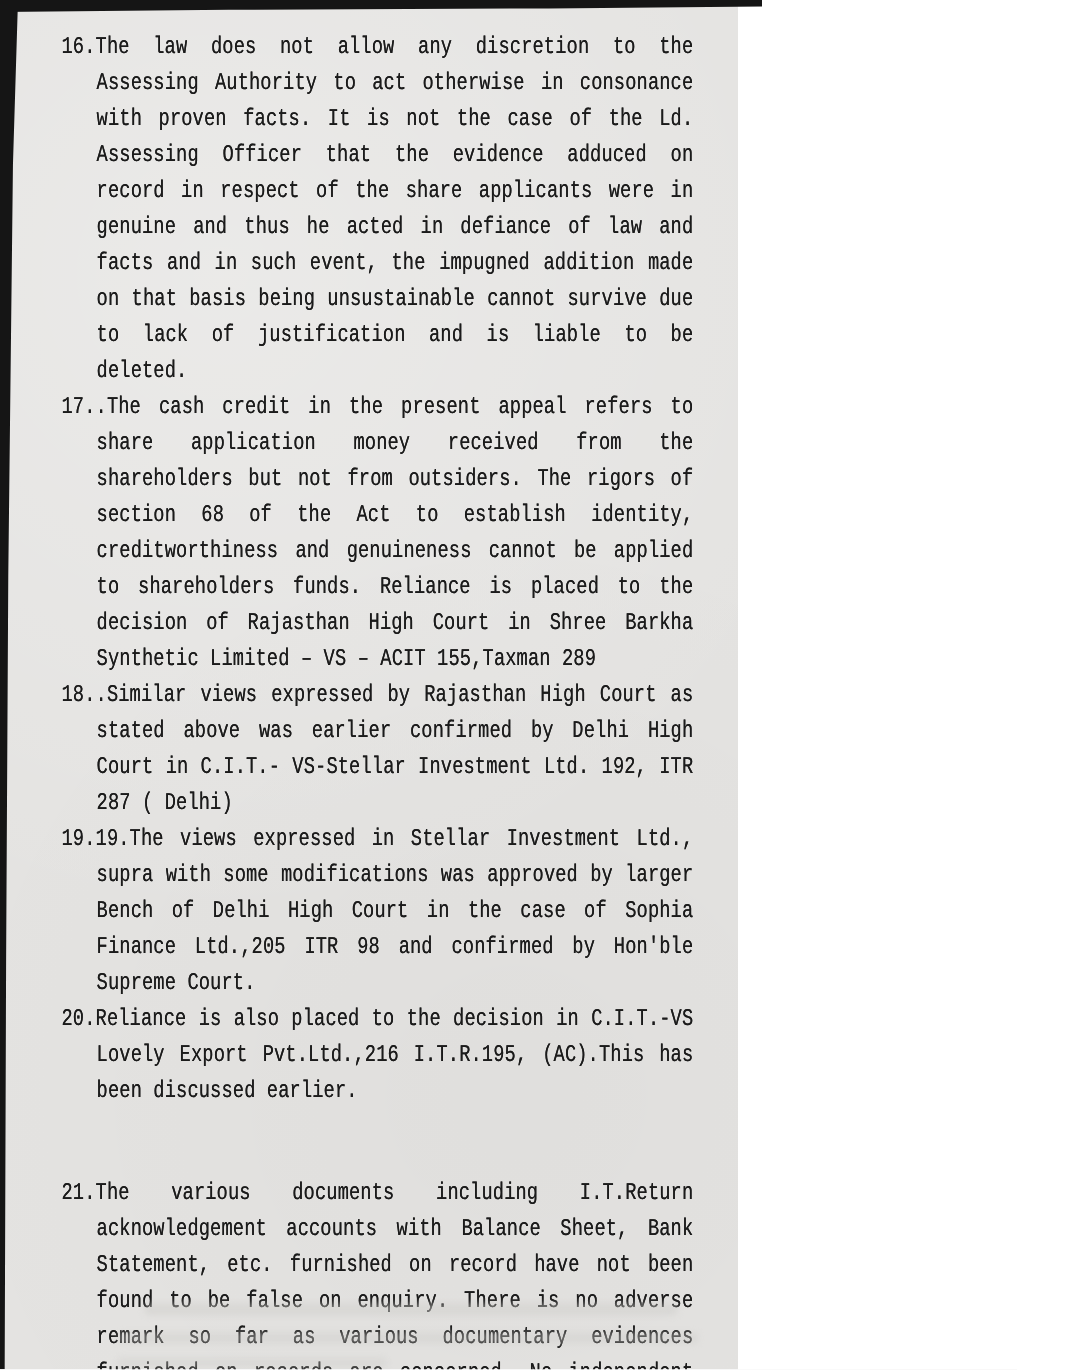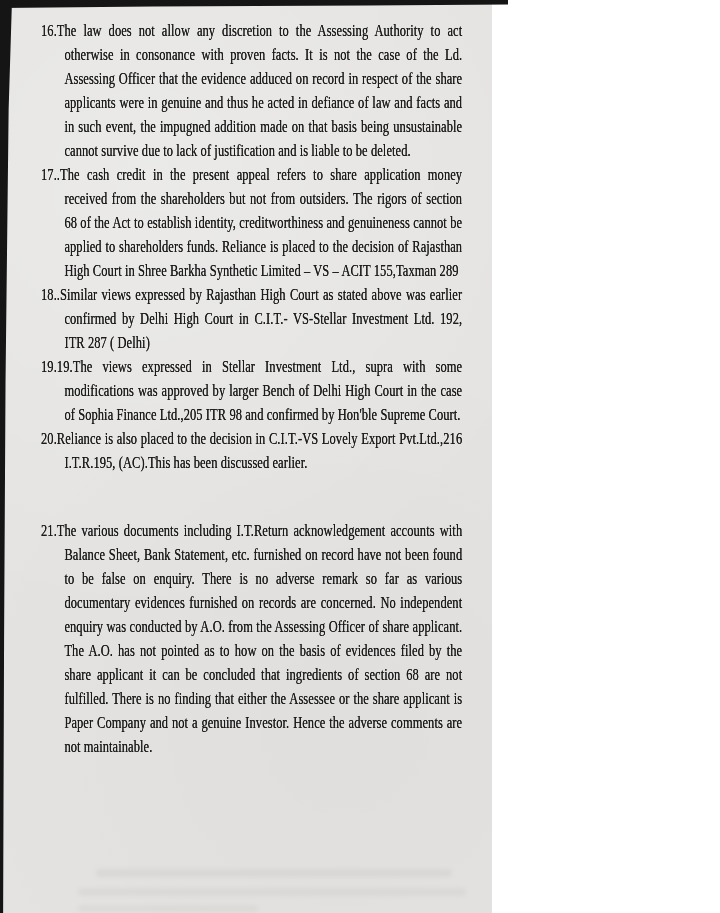--- a/index.html
+++ b/index.html
@@ -6,21 +6,21 @@
     margin: 0;
     padding: 0;
     background: #ffffff;
   }
   .viewport {
     position: relative;
     width: 580px;
     height: 913px;
     background: #ffffff;
     overflow: hidden;
-    font-family: Liberation Serif, serif;
+    font-family: Liberation Mono, monospace;
   }
   
   .paper {
     position: absolute;
     left: 0;
     top: 0;
     width: 492px;
     height: 913px;
     background: #e4e3e1;
     background-image:

